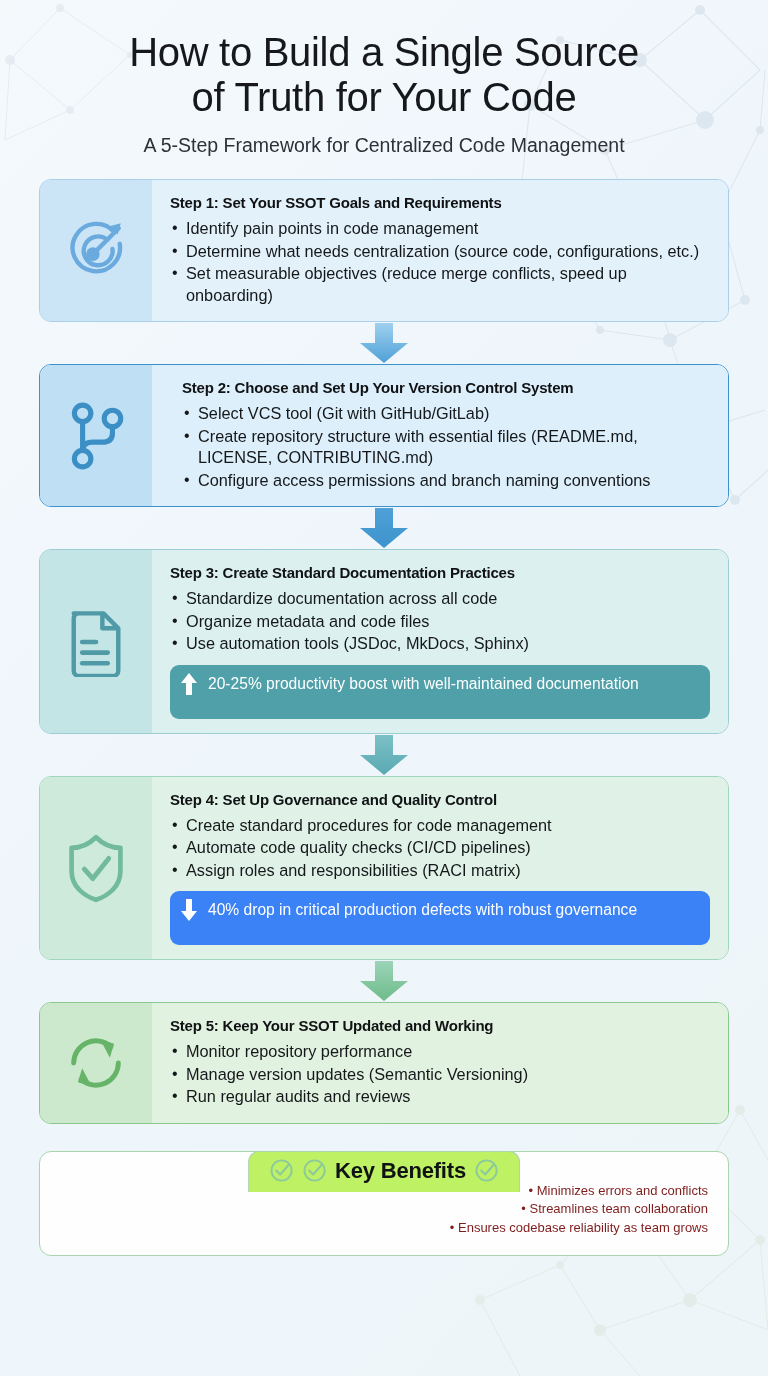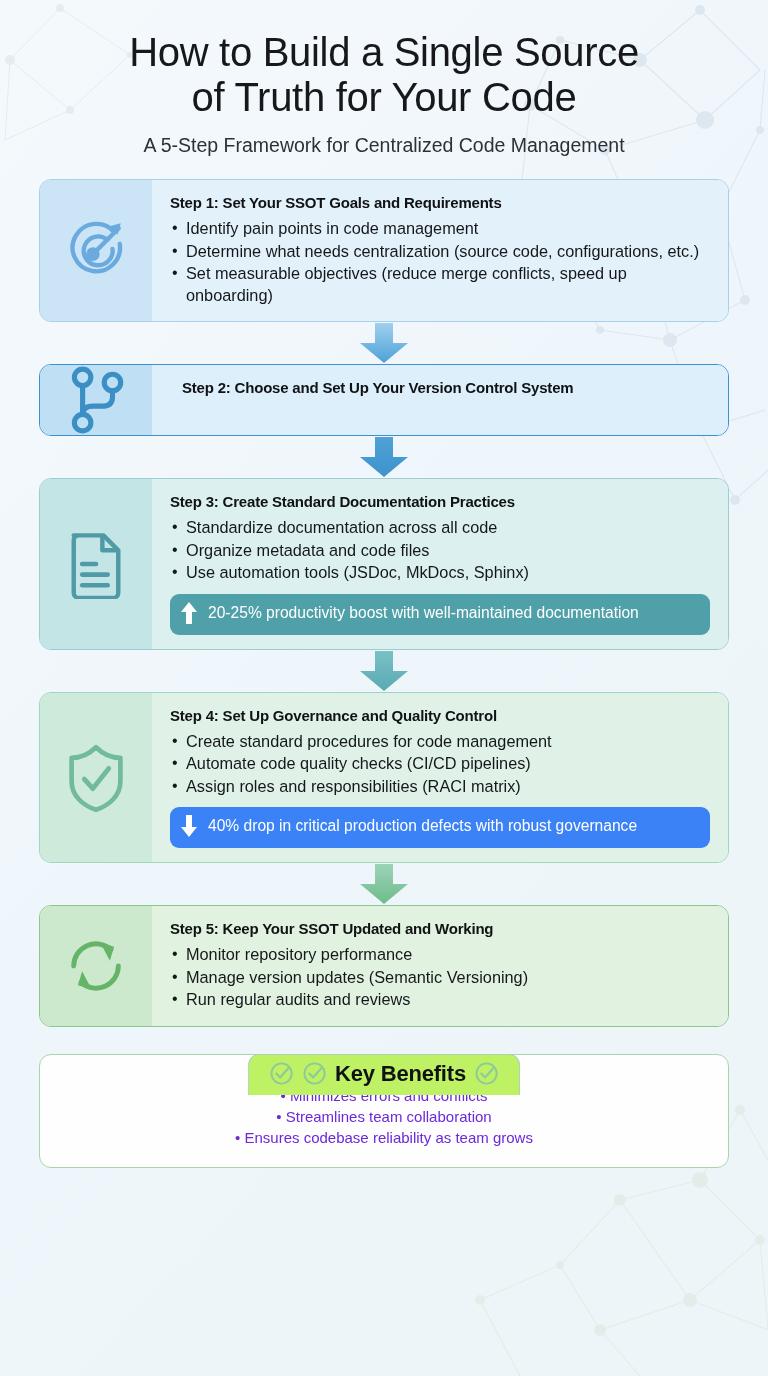--- a/index.html
+++ b/index.html
@@ -100,21 +100,21 @@
     content: "\2022";
     position: absolute;
     left: 2px;
     top: -1px;
     font-size: 16px;
   }
 
   .stat {
     margin-top: 10px;
     border-radius: 9px;
-    padding: 7px 12px 10px 10px;
+    padding: 7px 12px 23px 10px;
     display: flex;
     align-items: center;
     gap: 10px;
   }
 
   .stat-text {
     color: #ffffff;
     font-size: 15.6px;
     font-weight: 400;
     white-space: nowrap;
@@ -192,23 +192,24 @@
     background: #fefefe;
     border: 1.5px solid #a9d4ae;
     border-radius: 12px;
     padding: 30px 20px 18px 20px;
     text-align: center;
   }
 
   .benefits-list { list-style: none; }
 
   .benefits-list li {
-    font-size: 15px;
-    color: #6d28d9;
+    font-size: 13px;
+    color: #7f1d1d;
     line-height: 1.42;
+    text-align: right;
   }
 
   .benefits-list li::before {
     content: "\2022  ";
   }
 </style>
 </head>
 <body>
 
 <svg id="bg-net" viewBox="0 0 768 1376" xmlns="http://www.w3.org/2000/svg">
@@ -332,20 +333,25 @@
             <circle cx="15" cy="12" r="8"></circle>
             <circle cx="15" cy="56" r="8"></circle>
             <circle cx="44" cy="17" r="8"></circle>
             <path d="M15 20 V48"></path>
             <path d="M44 25 V31 Q44 40 34 40 H25 Q15 40 15 48"></path>
           </g>
         </svg>
       </div>
       <div class="card-body">
         <div class="card-title">Step 2: Choose and Set Up Your Version Control System</div>
+        <ul class="bullets">
+          <li>Select VCS tool (Git with GitHub/GitLab)</li>
+          <li>Create repository structure with essential files (README.md, LICENSE, CONTRIBUTING.md)</li>
+          <li>Configure access permissions and branch naming conventions</li>
+        </ul>
       </div>
     </div>
 
     <div class="connector">
       <svg width="60" height="40" viewBox="0 0 60 40">
         <defs>
           <linearGradient id="ag2" x1="0" y1="0" x2="0" y2="1">
             <stop offset="0%" stop-color="#4fa1d8"></stop>
               <stop offset="100%" stop-color="#3d93cc"></stop>
           </linearGradient>

